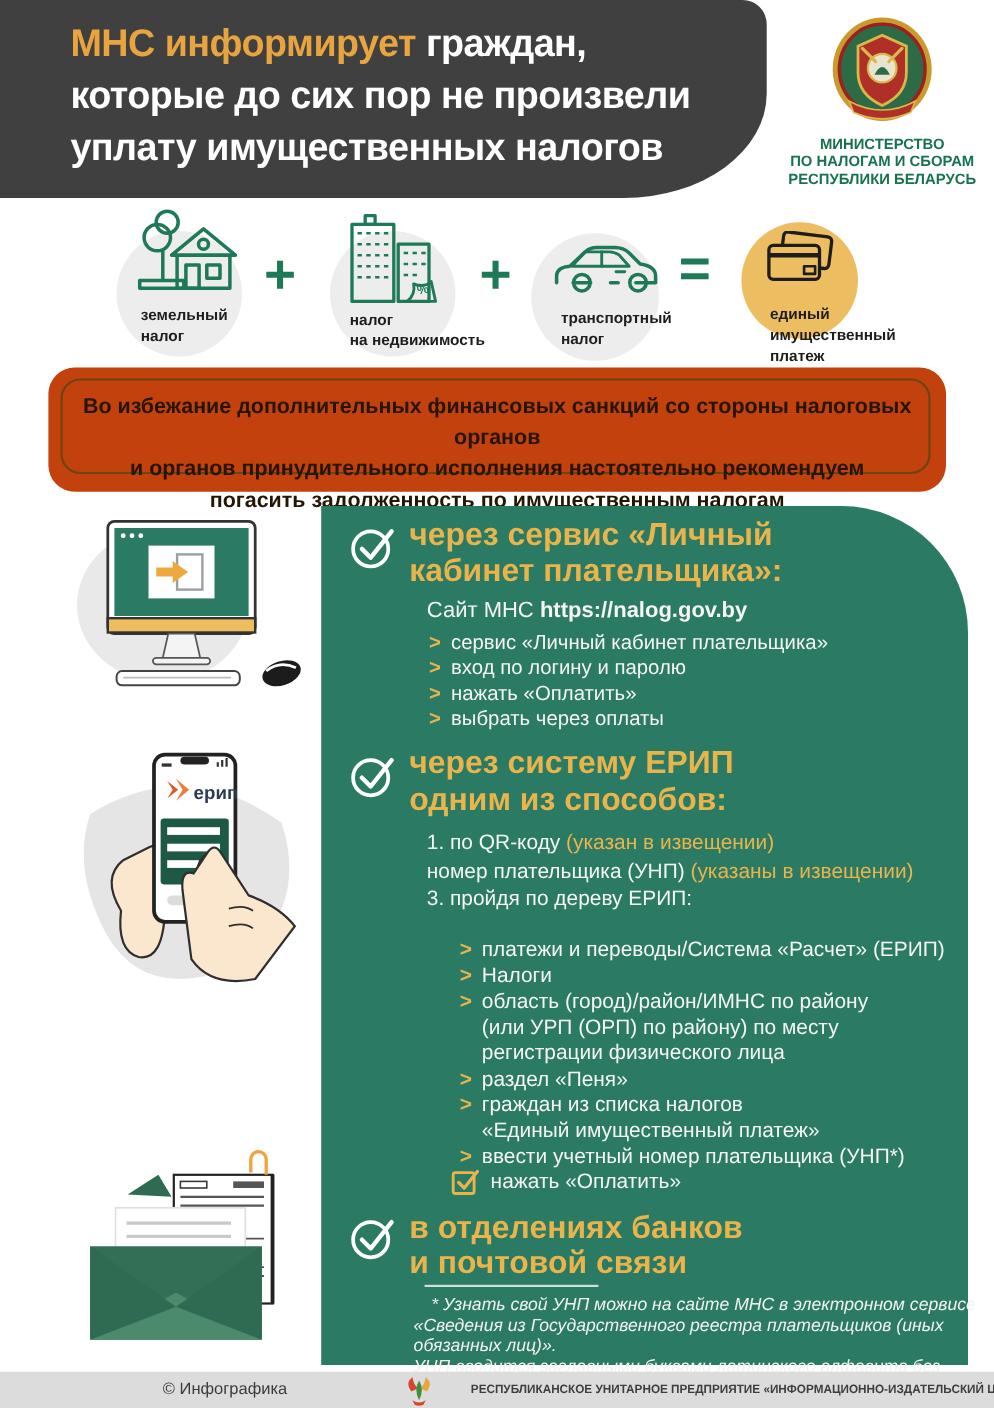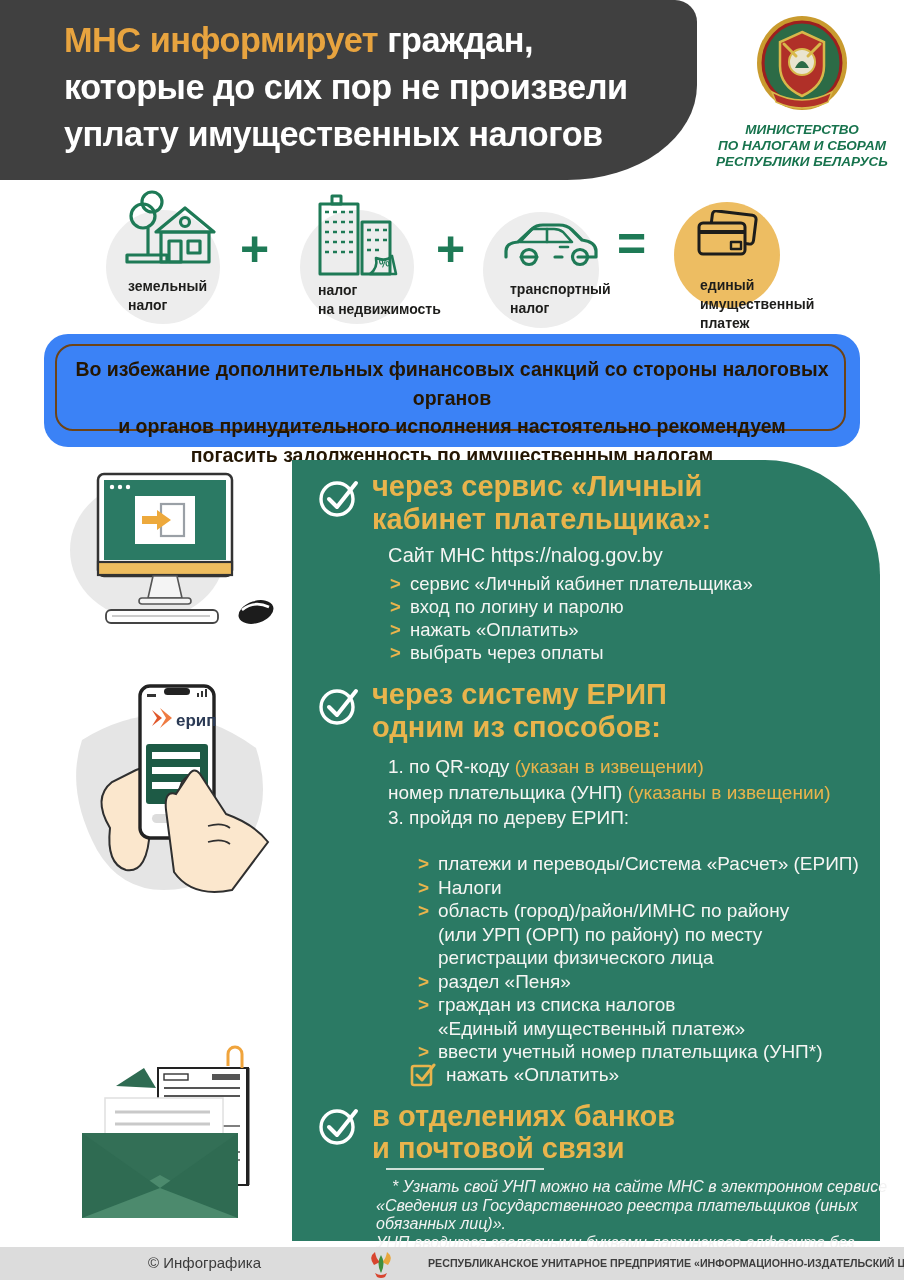--- a/index.html
+++ b/index.html
@@ -6,43 +6,43 @@
   .canvas{position:relative;width:904px;height:1280px;background:#ffffff;overflow:hidden;
           font-family:"Liberation Sans",sans-serif;-webkit-font-smoothing:antialiased;}
   .abs{position:absolute;}
 
   
   .header{left:0;top:0;width:697px;height:180px;background:#404040;
           border-radius:0 22px 0 0;border-bottom-right-radius:130px 95px;}
   .title{left:64px;top:16px;font-size:35px;font-weight:bold;line-height:47px;color:#ffffff;
          letter-spacing:-0.5px;transform:scaleX(0.98);transform-origin:left top;white-space:nowrap;}
   .title .gold{color:#e8a43f;}
-  .ministry{left:706px;top:14px;width:192px;text-align:center;font-style:italic;}
+  .ministry{left:706px;top:14px;width:192px;text-align:center;}
   .ministry-text{margin-top:4px;font-size:13.5px;font-weight:bold;color:#17734d;line-height:16px;}
 
   
   .circle{border-radius:50%;background:#ededed;}
   .circle.orange{background:#edbd62;}
   .eq-label{font-size:14px;font-weight:bold;color:#1d1d1b;line-height:19px;}
   .op{font-size:50px;font-weight:bold;color:#1e7a56;line-height:50px;}
 
   
-  .banner{left:44px;top:334px;width:816px;height:113px;background:#3b82f6;border-radius:24px;}
+  .banner{left:44px;top:334px;width:816px;height:113px;background:#c2410c;border-radius:24px;}
   .banner-inner{position:absolute;left:11px;top:10px;right:14px;bottom:16px;
                 border:2.5px solid #6e4315;border-radius:18px;}
   .banner-text{position:absolute;left:0;right:0;top:21px;text-align:center;
                font-size:19.5px;font-weight:bold;color:#241603;line-height:28.5px;}
 
   
   .panel{left:292px;top:460px;width:548px;height:781px;background:#2b7a64;
          border-top-right-radius:115px;padding-left:40px;}
   .p-head{font-size:29px;font-weight:bold;color:#e9b44c;line-height:33px;}
   .gold{color:#e9b44c;}
   .site-line{font-size:20px;color:#f5f5f3;}
-  .site-line b{font-weight:normal;}
+  .site-line b{font-weight:bold;}
   .blist{font-size:18.5px;color:#f5f5f3;}
   .brow{display:flex;line-height:23px;}
   .brow .bmark{width:20px;color:#e9b44c;font-weight:bold;flex:0 0 20px;}
   .numblock{font-size:19px;color:#f5f5f3;line-height:25.5px;}
   .tree{font-size:19px;color:#f5f5f3;}
   .tree .brow{line-height:23.5px;}
   .finalrow{display:flex;align-items:center;font-size:19px;color:#f5f5f3;}
   .rule{height:2px;background:#cfe0d8;}
   .footnote{width:540px;font-size:16px;font-style:italic;color:#f2f2f2;line-height:18.5px;}
   .footnote .fn1{text-indent:16px;}

